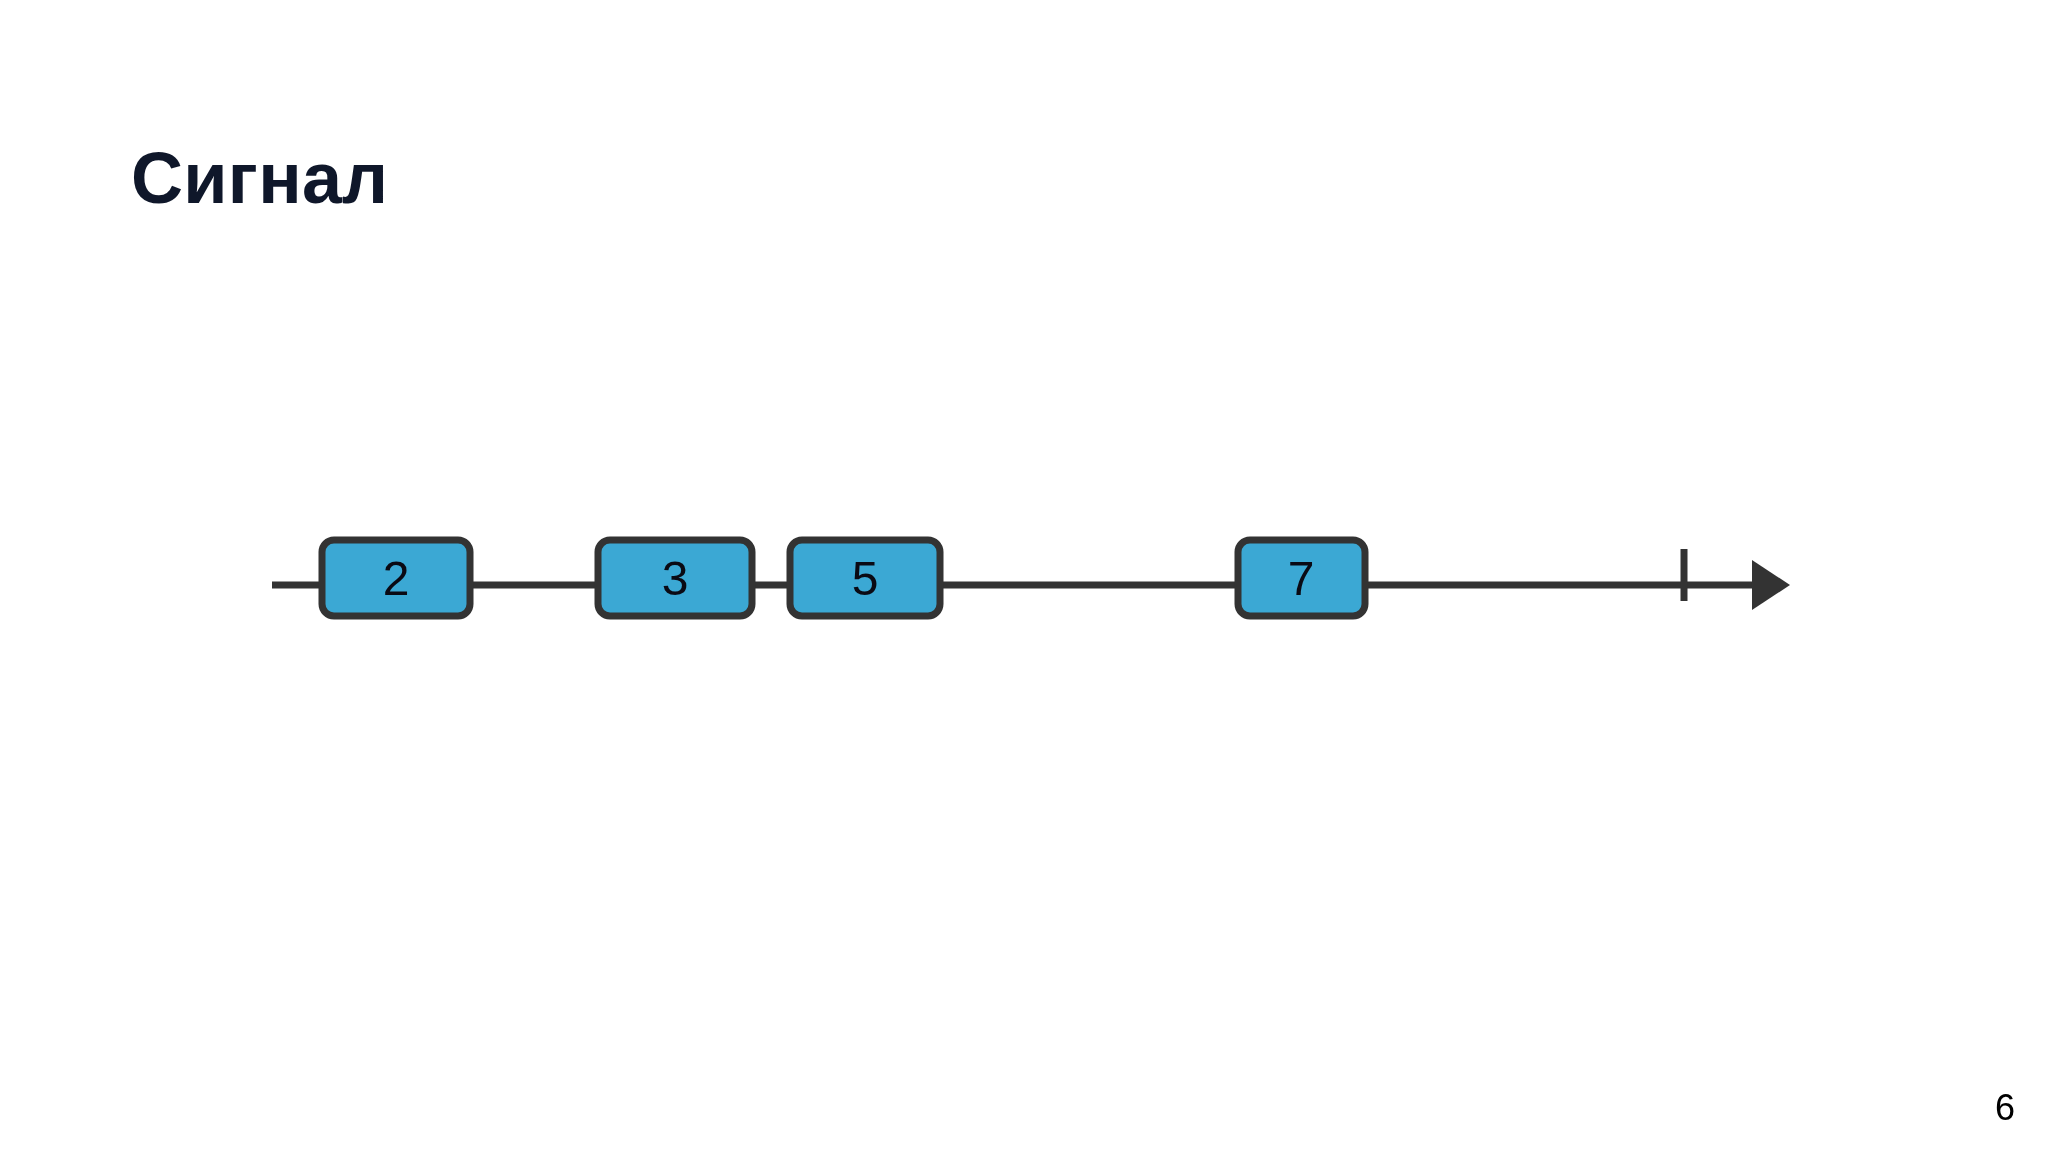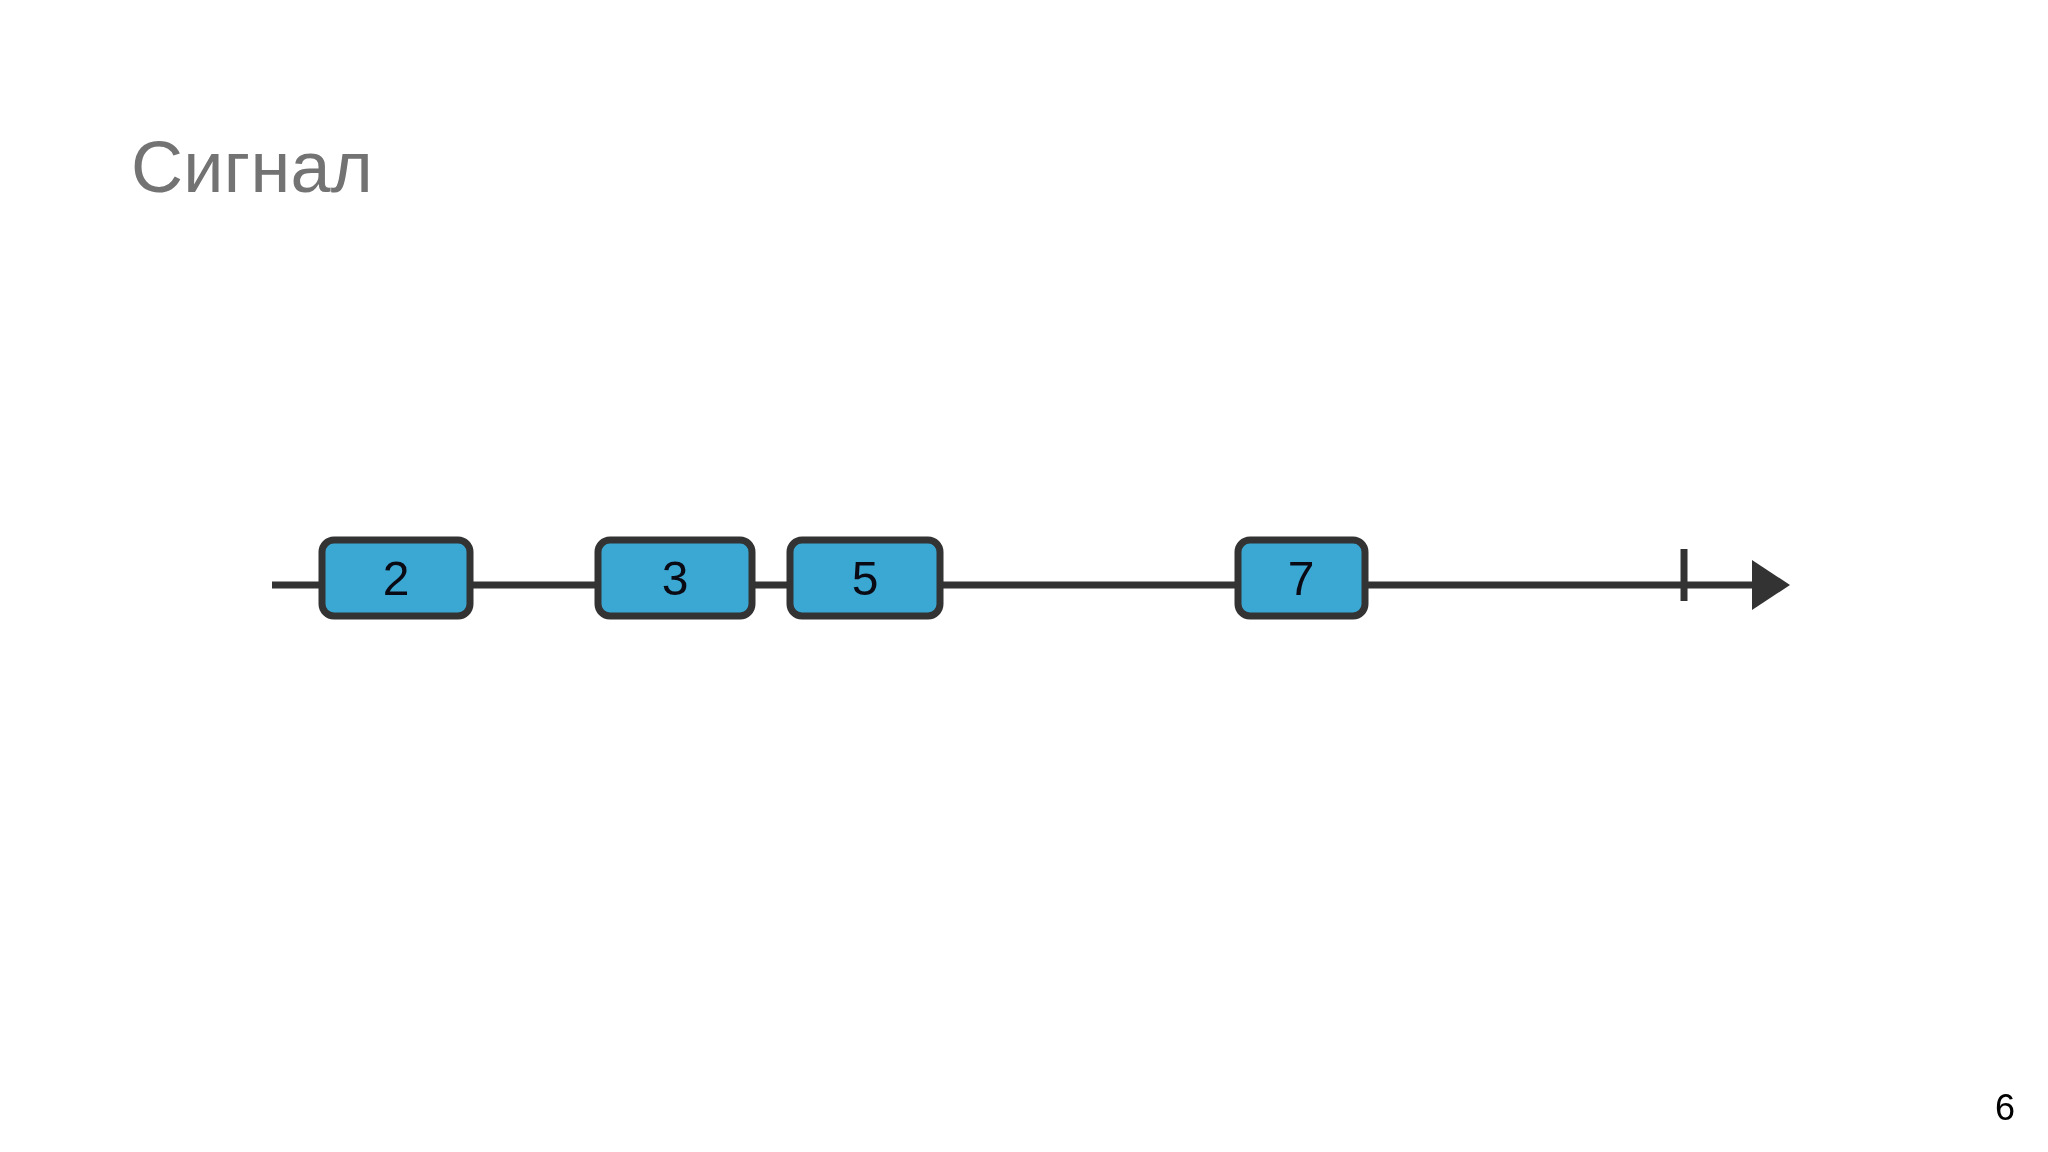--- a/index.html
+++ b/index.html
@@ -17,25 +17,25 @@
     position: relative;
     width: 2048px;
     height: 1152px;
     background: #ffffff;
   }
 
   
   #slide-title {
     position: absolute;
     left: 131px;
-    top: 125px;
+    top: 136px;
     font-size: 72px;
     line-height: 84px;
-    font-weight: 400;
-    color: #737373;
+    font-weight: 700;
+    color: #0f172a;
     letter-spacing: 0.3px;
     white-space: nowrap;
   }
 
   
   #signal-diagram {
     position: absolute;
     left: 0;
     top: 0;
     width: 2048px;

